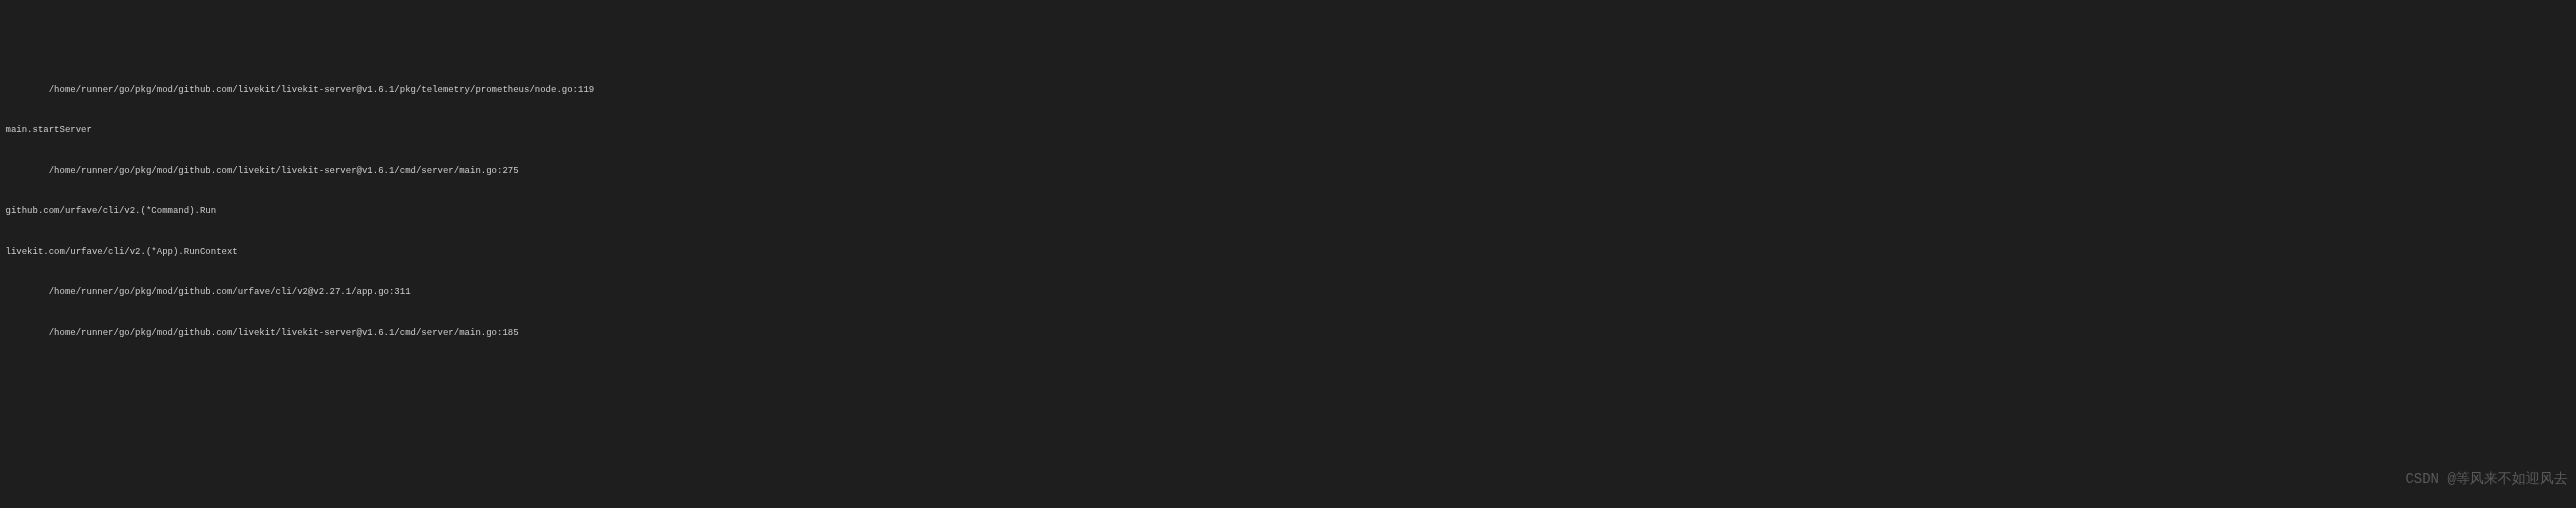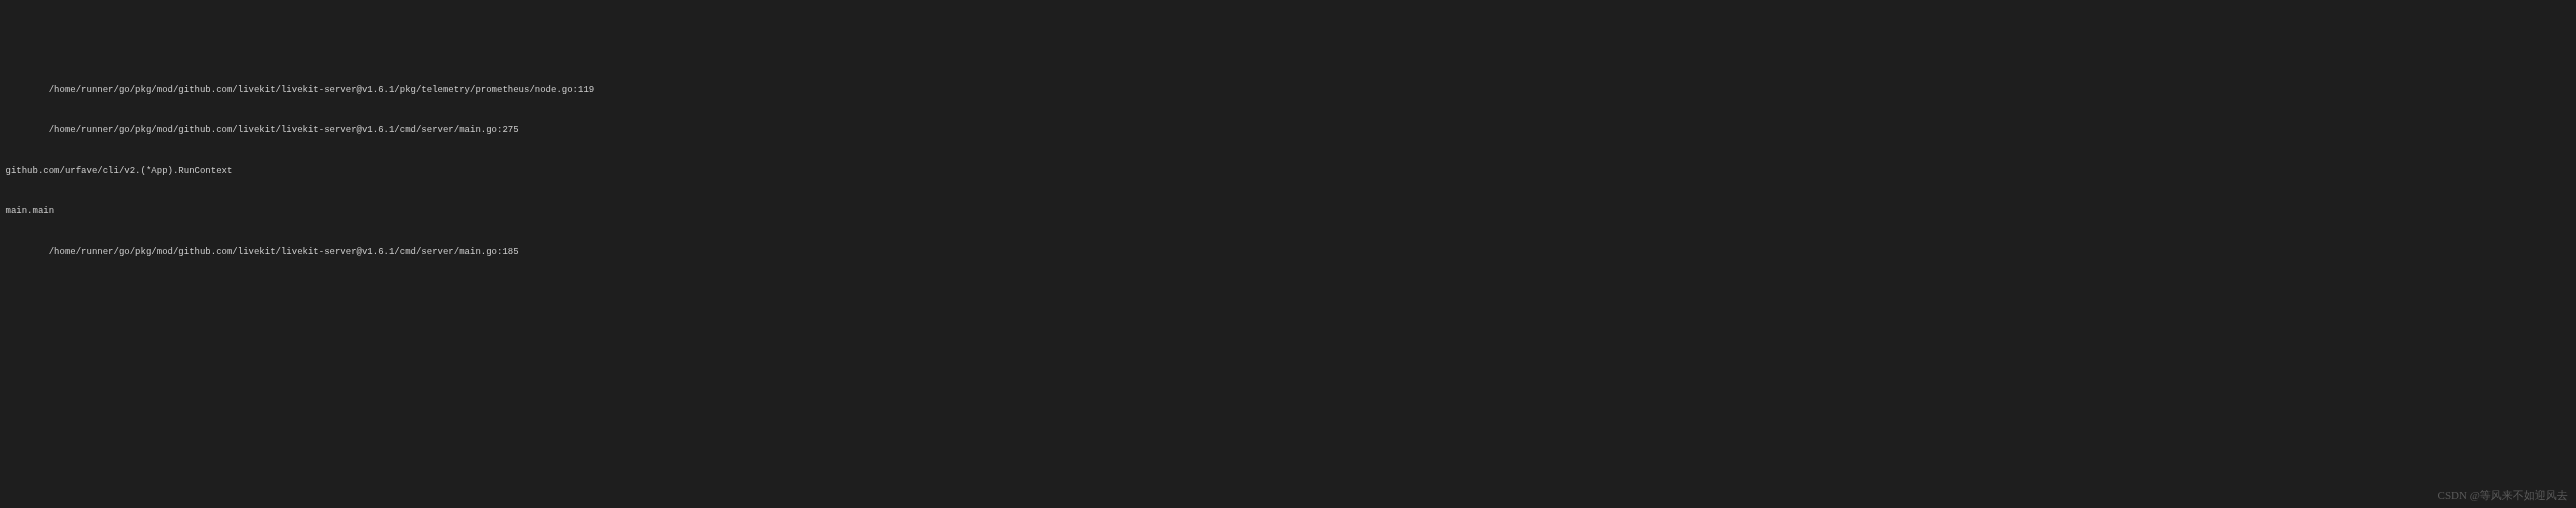--- a/index.html
+++ b/index.html
@@ -21,38 +21,40 @@
     }
     .terminal-output {
       display: block;
     }
     .log-line {
       display: block;
       white-space: pre;
     }
     .watermark {
       position: fixed;
-      bottom: 5px;
+      bottom: 18px;
       right: 8.2px;
       color: #5a5a5a;
-      font-size: 11px;
-      font-family: Liberation Serif, serif;
+      font-size: 14px;
+      font-family: Liberation Mono, monospace;
       pointer-events: none;
     }
   </style>
 </head>
 <body>
 
 
 
 <div class="terminal-output">
   <span class="log-line">        /home/runner/go/pkg/mod/github.com/livekit/livekit-server@v1.6.1/pkg/telemetry/prometheus/node.go:119</span>
+  <span class="log-line">main.startServer</span>
   <span class="log-line">        /home/runner/go/pkg/mod/github.com/livekit/livekit-server@v1.6.1/cmd/server/main.go:275</span>
-  <span class="log-line">github.com/urfave/cli/v2.(*App).RunContext</span>
-  <span class="log-line">main.main</span>
+  <span class="log-line">github.com/urfave/cli/v2.(*Command).Run</span>
+  <span class="log-line">livekit.com/urfave/cli/v2.(*App).RunContext</span>
+  <span class="log-line">        /home/runner/go/pkg/mod/github.com/urfave/cli/v2@v2.27.1/app.go:311</span>
   <span class="log-line">        /home/runner/go/pkg/mod/github.com/livekit/livekit-server@v1.6.1/cmd/server/main.go:185</span>
   
   
   
   
   
   
   
 </div>
 

